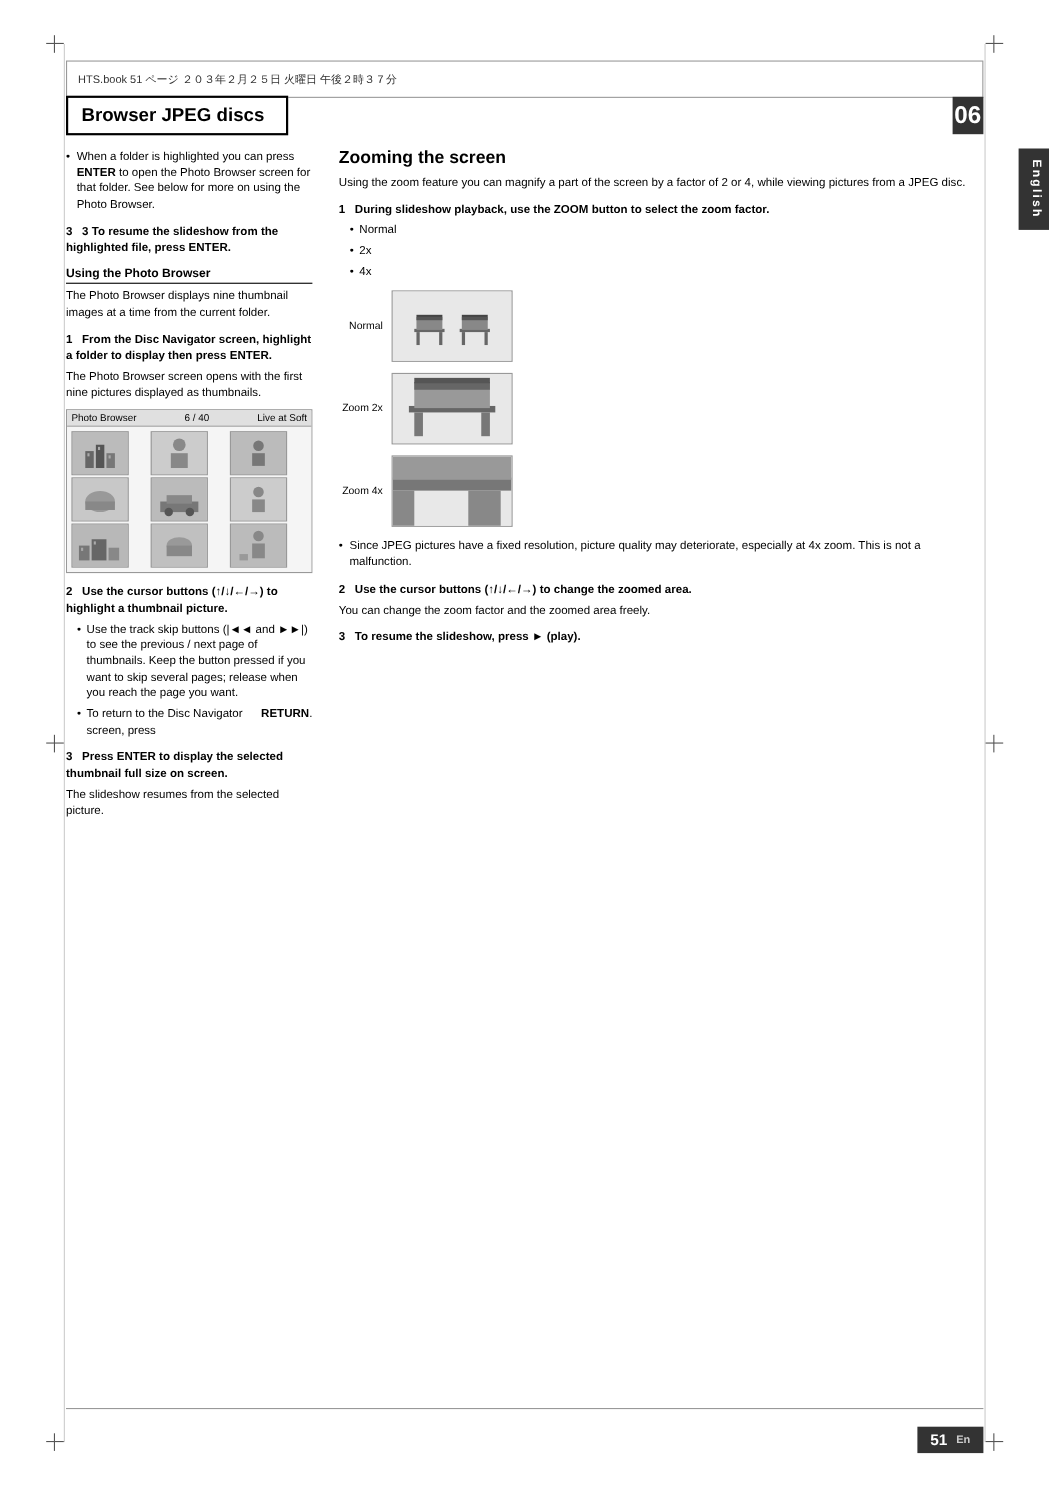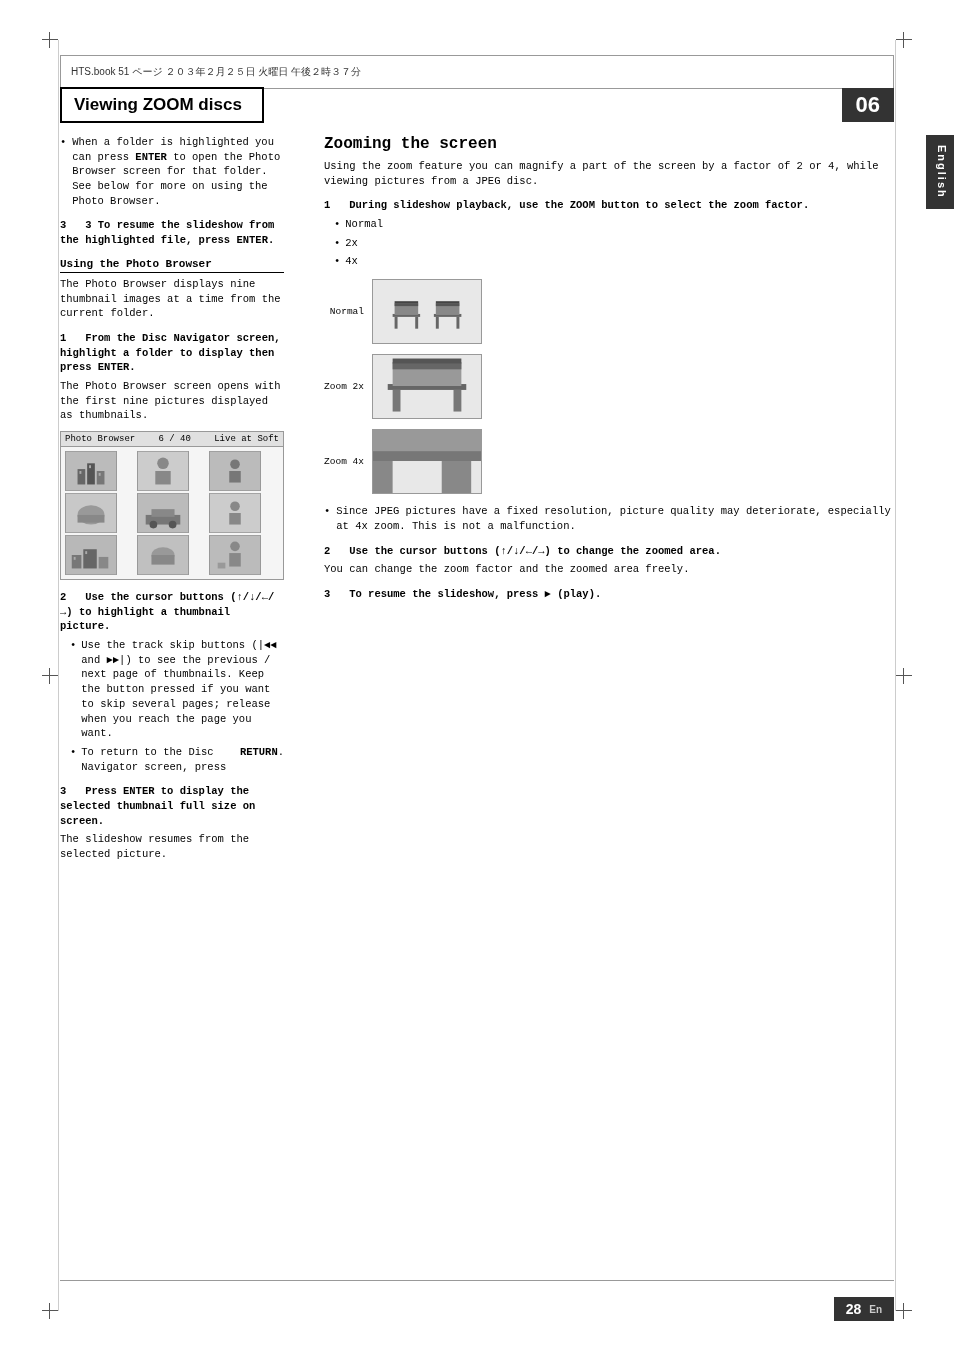--- a/index.html
+++ b/index.html
@@ -47,21 +47,21 @@
       font-weight: bold;
       background: #fff;
       position: relative;
     }
 
     .chapter-number-box {
       background: #333;
       color: #fff;
       font-size: 22px;
       font-weight: bold;
-      padding: 4px 14px;
+      padding: 4px 2px;
       display: flex;
       align-items: center;
       justify-content: center;
     }
 
     
     .english-tab {
       position: absolute;
       top: 135px;
       right: 0;
@@ -78,22 +78,21 @@
     }
 
     
     .main-content {
       position: absolute;
       top: 135px;
       left: 60px;
       right: 60px;
       bottom: 80px;
       display: flex;
-      gap: 20px;
-      font-family: Liberation Mono, monospace;
+      gap: 4px;
     }
 
     .left-column {
       flex: 0 0 220px;
       padding-right: 10px;
     }
 
     .right-column {
       flex: 1;
       padding-left: 10px;
@@ -320,21 +319,21 @@
 
 <div class="crosshair" style="top:50%;left:42px;transform:translateY(-50%);"></div>
 <div class="crosshair" style="top:50%;right:42px;transform:translateY(-50%);"></div>
 
 <div class="top-bar">
   <span>HTS.book  51 ページ  ２０３年２月２５日  火曜日  午後２時３７分</span>
 </div>
 
 <div class="page-header">
   <div class="chapter-title-box">
-    <span style="font-size:17px;font-weight:bold;">Viewing ZOOM discs</span>
+    <span style="font-size:17px;font-weight:bold;">Browser JPEG discs</span>
   </div>
   <div class="chapter-number-box">
     <span>06</span>
   </div>
 </div>
 
 <div class="english-tab">
   <span>English</span>
 </div>
 
@@ -574,16 +573,16 @@
       3&nbsp;&nbsp; To resume the slideshow, press ► (play).
     </div>
 
   </div>
 
 </div>
 
 <div class="bottom-divider"></div>
 
 <div class="page-number-box">
-  <span>28</span>
+  <span>51</span>
   <br>
   <span class="page-number-en">En</span>
 </div>
 
 </body></html>

